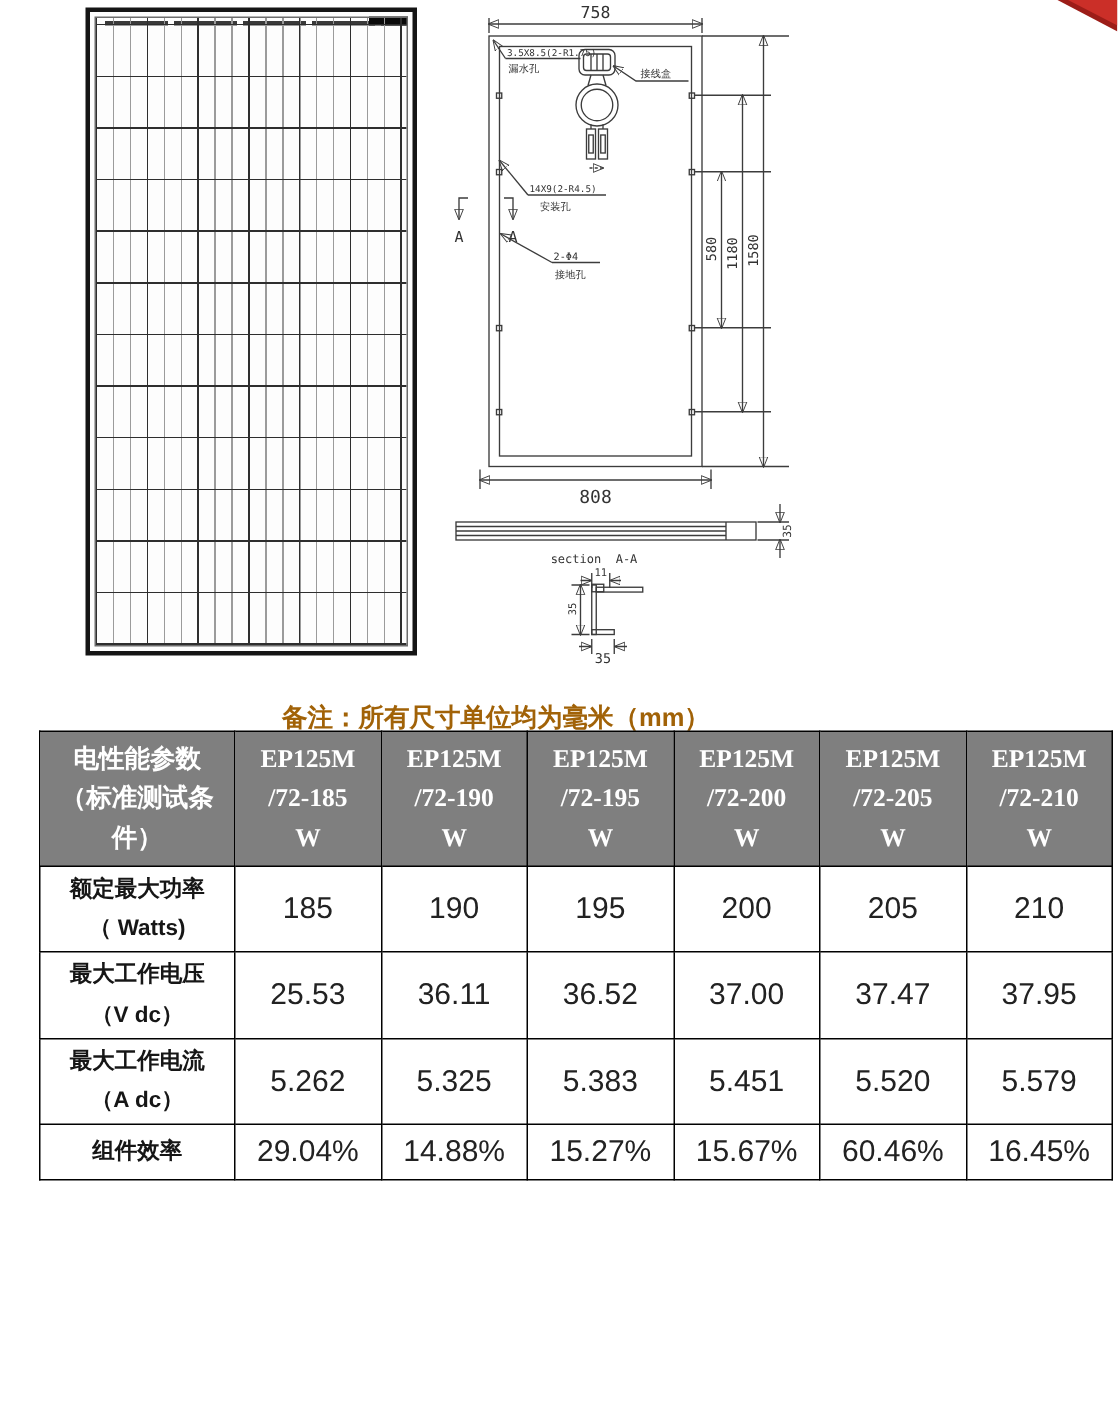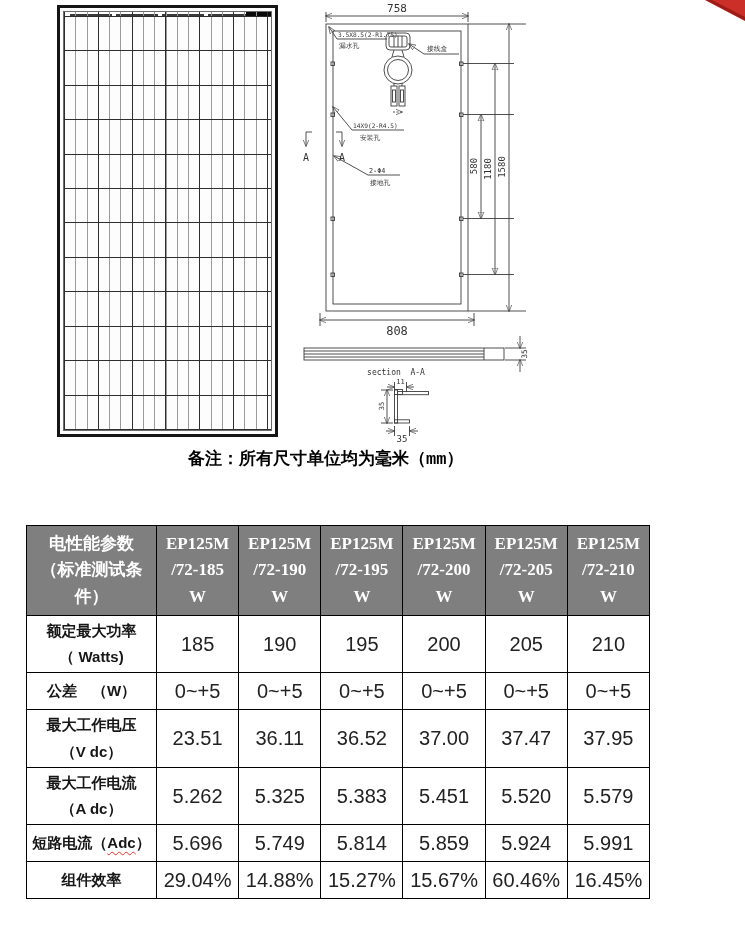--- a/index.html
+++ b/index.html
@@ -24,26 +24,26 @@
     background:repeating-linear-gradient(90deg,#3a3a3a 0 42px,#ffffff 42px 46px);}
   .pf-ribbon-end{position:absolute;right:3px;top:3px;width:26px;height:6px;background:#0a0a0a;}
 
   
   .dim-svg{position:absolute;left:296px;top:0;width:240px;height:445px;}
   .dim-svg text{fill:#333;font-family:"DejaVu Sans Mono","Liberation Sans",monospace;}
   .dim-svg line,.dim-svg polyline,.dim-svg path,.dim-svg rect,.dim-svg circle{
     stroke:#3c3c3c;fill:none;stroke-width:0.9;}
 
   
-  .note{position:absolute;left:188px;top:447px;font-family:Liberation Mono, monospace;
-    font-weight:bold;font-size:17px;color:#000000;}
-
-  
-  table.spec{position:absolute;left:26px;top:487px;width:624px;border-collapse:collapse;
-    table-layout:fixed;margin-top:38px;}
+  .note{position:absolute;left:188px;top:467px;font-family:Liberation Sans, sans-serif;
+    font-weight:bold;font-size:17px;color:#a16207;}
+
+  
+  table.spec{position:absolute;left:26px;top:487px;width:716px;border-collapse:collapse;
+    table-layout:fixed;}
   table.spec col.c0{width:130px;}
   table.spec th,table.spec td{border:1.6px solid #000;text-align:center;vertical-align:middle;
     padding:1px 2px;overflow:hidden;}
   table.spec thead th{background:#7f7f7f;color:#ffffff;font-weight:bold;
     font-family:"Liberation Serif",serif;font-size:17px;line-height:1.55;white-space:pre-line;}
   td.rowlabel{font-weight:bold;font-size:15px;white-space:pre-line;line-height:1.75;color:#161616;}
   td.val{font-size:20px;color:#222;}
   .wavy{text-decoration:underline;text-decoration-style:wavy;text-decoration-color:#e03022;
     text-decoration-thickness:1px;text-underline-offset:3px;}
   td.cond{font-family:"Liberation Serif",serif;font-weight:bold;font-size:17.5px;
@@ -241,59 +241,41 @@
       <tr style="height:57px;padding-left:16px;">
         <td class="rowlabel">额定最大功率
 （ Watts)</td>
         <td class="val">185</td>
         <td class="val">190</td>
         <td class="val">195</td>
         <td class="val">200</td>
         <td class="val">205</td>
         <td class="val">210</td>
       </tr>
-      <tr style="height:37px;">
-        <td class="rowlabel">公差　（W）</td>
-        <td class="val">0~+5</td>
-        <td class="val">0~+5</td>
-        <td class="val">0~+5</td>
-        <td class="val">0~+5</td>
-        <td class="val">0~+5</td>
-        <td class="val">0~+5</td>
-      </tr>
       <tr style="height:58px;">
         <td class="rowlabel">最大工作电压
 （V dc）</td>
-        <td class="val">23.51</td>
+        <td class="val">25.53</td>
         <td class="val">36.11</td>
         <td class="val">36.52</td>
         <td class="val">37.00</td>
         <td class="val">37.47</td>
         <td class="val">37.95</td>
       </tr>
       <tr style="height:57px;">
         <td class="rowlabel">最大工作电流
 （A dc）</td>
         <td class="val">5.262</td>
         <td class="val">5.325</td>
         <td class="val">5.383</td>
         <td class="val">5.451</td>
         <td class="val">5.520</td>
         <td class="val">5.579</td>
       </tr>
       <tr style="height:37px;">
-        <td class="rowlabel"><span>短路电流（</span><span class="wavy">Adc</span><span>）</span></td>
-        <td class="val">5.696</td>
-        <td class="val">5.749</td>
-        <td class="val">5.814</td>
-        <td class="val">5.859</td>
-        <td class="val">5.924</td>
-        <td class="val">5.991</td>
-      </tr>
-      <tr style="height:37px;">
         <td class="rowlabel">组件效率</td>
         <td class="val">29.04%</td>
         <td class="val">14.88%</td>
         <td class="val">15.27%</td>
         <td class="val">15.67%</td>
         <td class="val">60.46%</td>
         <td class="val">16.45%</td>
       </tr>
     </tbody>
   </table>

